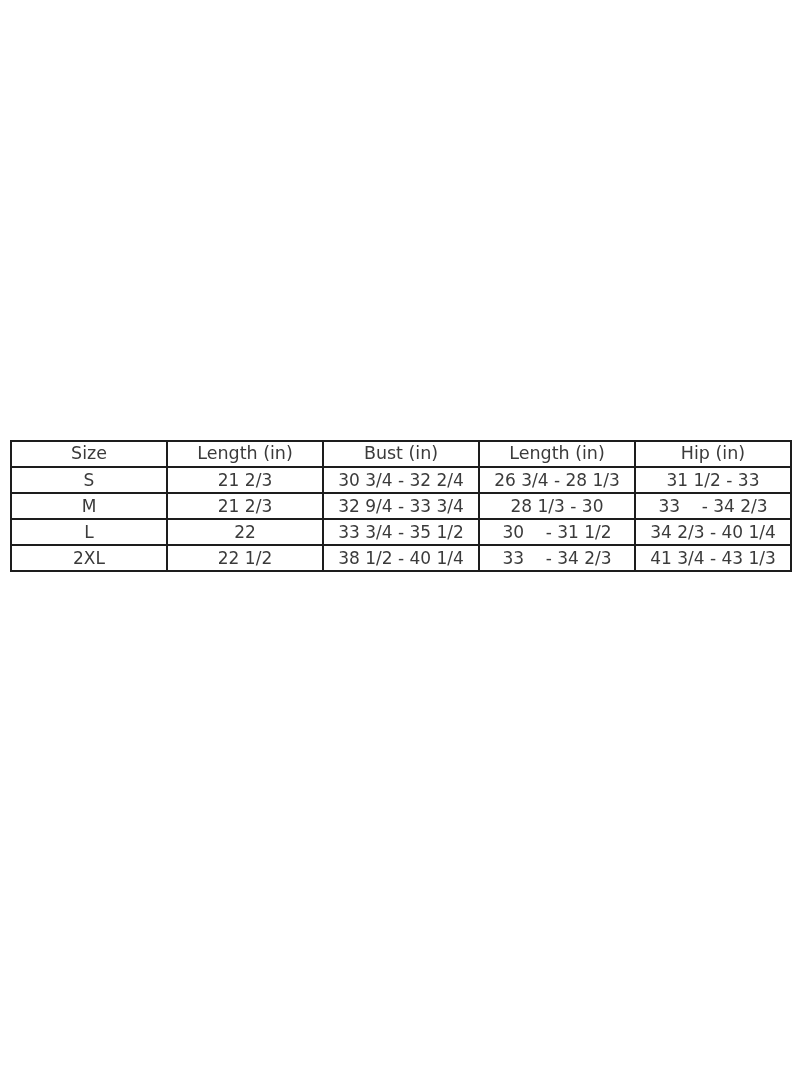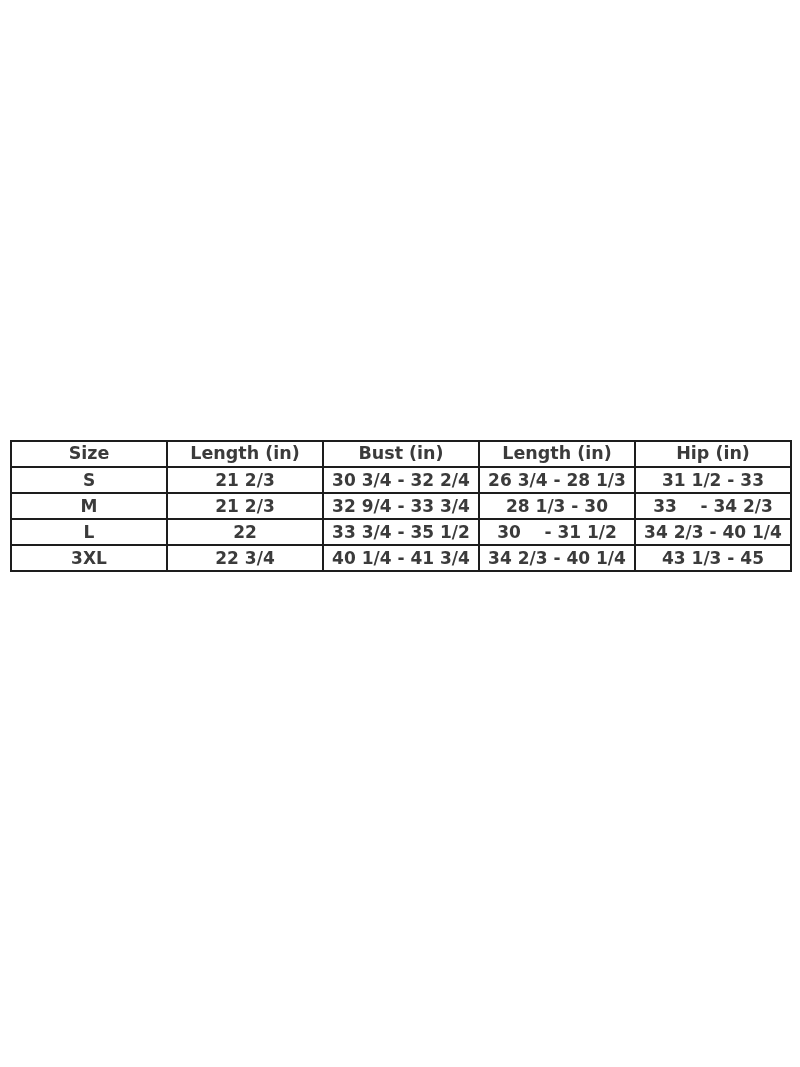--- a/index.html
+++ b/index.html
@@ -23,21 +23,21 @@
     color: #3b3b3b;
     font-size: 17px;
   }
   .size-chart th,
   .size-chart td {
     border: 2px solid #1d1d1d;
     height: 24px;
     padding: 0 2px;
     text-align: center;
     vertical-align: middle;
-    font-weight: bold;
+    font-weight: normal;
     white-space: pre;      
     line-height: 1.1;
     overflow: hidden;
   }
   .size-chart th {
     font-size: 17.5px;
   }
 </style>
 </head>
 <body>
@@ -68,20 +68,20 @@
       <td>33    - 34 2/3</td>
     </tr>
     <tr>
       <td>L</td>
       <td>22</td>
       <td>33 3/4 - 35 1/2</td>
       <td>30    - 31 1/2</td>
       <td>34 2/3 - 40 1/4</td>
     </tr>
     <tr>
-      <td>3XL</td>
-      <td>22 3/4</td>
-      <td>40 1/4 - 41 3/4</td>
-      <td>34 2/3 - 40 1/4</td>
-      <td>43 1/3 - 45</td>
+      <td>2XL</td>
+      <td>22 1/2</td>
+      <td>38 1/2 - 40 1/4</td>
+      <td>33    - 34 2/3</td>
+      <td>41 3/4 - 43 1/3</td>
     </tr>
   </tbody>
 </table>
 
 </body></html>

